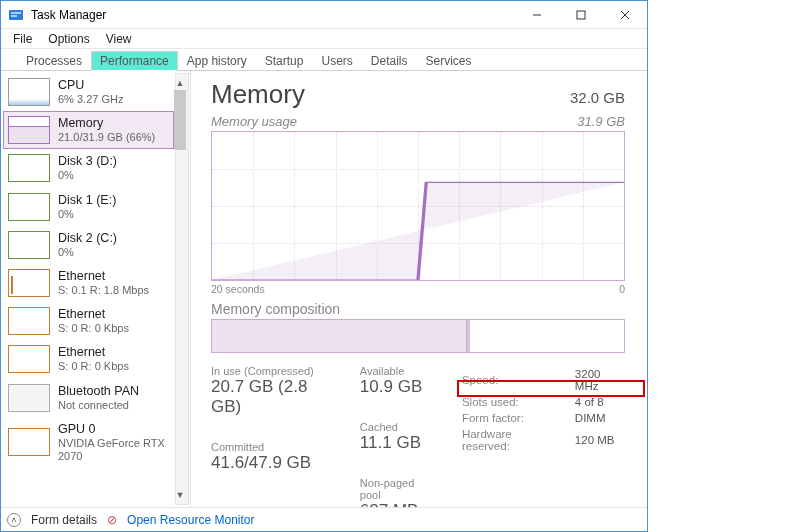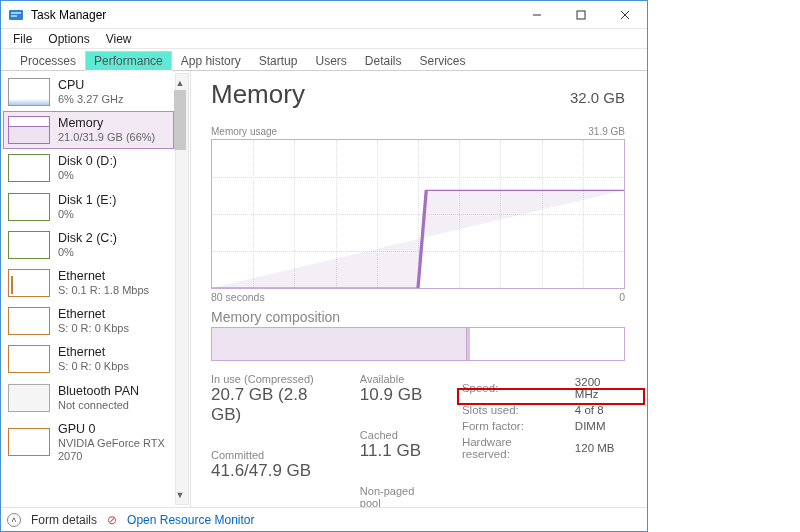--- a/index.html
+++ b/index.html
@@ -5,21 +5,21 @@
   * { box-sizing: border-box; margin: 0; padding: 0; }
   body { font-family: "Segoe UI", Arial, sans-serif; font-size: 12px; color: #333; background:#fff; }
   .window { width: 648px; height: 532px; border: 1px solid #4592d8; display: flex; flex-direction: column; overflow:hidden; }
   .titlebar { height: 28px; background: #fff; display: flex; align-items: center; border-bottom:1px solid #e6e6e6; }
   .titlebar .icon { width: 18px; height: 18px; margin: 0 6px 0 6px; display:flex; align-items:center; justify-content:center;}
   .titlebar .title { flex: 1; font-size: 12px; color:#000; }
   .winbtns { display:flex; }
   .winbtn { width: 44px; height: 28px; display:flex; align-items:center; justify-content:center; color:#333; }
   .menubar { height: 20px; display:flex; align-items:flex-end; padding-left:4px; font-size:12px; color:#222; border-bottom:1px solid #e8e8e8;}
   .menubar span { padding: 2px 8px; }
-  .tabbar { display:flex; align-items:flex-end; padding-left:10px; font-size:12px; color:#555; border-bottom:1px solid #d0d0d0; height:22px;}
+  .tabbar { display:flex; align-items:flex-end; padding-left:16px; font-size:12px; color:#555; border-bottom:1px solid #d0d0d0; height:22px;}
   .tab { padding: 2px 8px; border:1px solid transparent; position:relative; top:1px;}
   .tab.active { background:#5eead4; border-color:#d0d0d0; border-bottom-color:#fff;}
   .body { flex:1; display:flex; overflow:hidden;}
   .sidebar { width: 190px; border-right:1px solid #e2e2e2; display:flex; flex-direction:column; overflow:hidden; }
   .sidebar-scroll { flex:1; overflow:hidden; position:relative; padding-top:2px;}
   .sidebar-scroll .track { position:absolute; right:1px; top:2px; bottom:2px; width:14px; background:#f4f4f4; border:1px solid #e5e5e5;}
   .sidebar-scroll .thumb { position:absolute; right:2px; top:2px; width:12px; height:60px; background:#c9c9c9;}
   .sidebar-scroll .arrow { position:absolute; right:2px; width:12px; height:14px; display:flex; align-items:center; justify-content:center; color:#666; font-size:9px;}
   .sidebar-scroll .arrow.up{ top:2px;} .sidebar-scroll .arrow.down{ bottom:2px;}
   .sb-item { display:flex; align-items:center; padding:4px 4px 4px 4px; margin-right:16px; margin-left:2px; border:1px solid transparent;}
@@ -38,21 +38,21 @@
   .sb-texts { line-height:1.2; }
   .sb-title { font-size:12.5px; color:#222;}
   .sb-sub   { font-size:11px; color:#666;}
   .footer { display:flex; align-items:center; border-top:1px solid #e2e2e2; height:24px; padding:0 6px; gap:10px; font-size:12px;}
   .footer .circ { width:14px;height:14px;border:1px solid #888;border-radius:50%; display:flex;align-items:center;justify-content:center;font-size:9px;color:#555;}
   .footer a { color:#0066cc; text-decoration:none; }
   .main { flex:1; padding:8px 22px 4px 20px; overflow:hidden; position:relative;}
   .hdr { display:flex; align-items:baseline; justify-content:space-between;}
   .hdr h1 { font-size:26px; font-weight:400; color:#444;}
   .hdr .cap { font-size:15px; color:#555;}
-  .chartlabel { font-size:10px; color:#888; display:flex; justify-content:space-between; margin-top:16px;}
+  .chartlabel { font-size:13px; color:#888; display:flex; justify-content:space-between; margin-top:4px;font-style:italic;}
   .chartbox { border:1px solid #c9a9d8; height:150px; margin-top:2px; position:relative; background:#fff;}
   .grid-v { position:absolute; top:0; bottom:0; width:0; border-left:1px dotted #e6d9ee;}
   .grid-h { position:absolute; left:0; right:0; height:0; border-top:1px dotted #e6d9ee;}
   .memline { position:absolute; pointer-events:none; }
   .axis { display:flex; justify-content:space-between; font-size:10.5px; color:#888; margin-top:2px;}
   .complabel { font-size:14px; color:#888; margin-top:6px;}
   .compbox { border:1px solid #c9a9d8; height:34px; margin-top:2px; position:relative;}
   .compbox .used { position:absolute; top:0; bottom:0; left:0; width:62%; background:rgba(180,138,194,0.25); border-right:1px solid #c9a9d8;}
   .compbox .mark { position:absolute; top:0; bottom:0; left:62%; width:3px; background:rgba(180,138,194,0.5); }
   .stats { display:flex; margin-top:12px; gap:28px;}
@@ -128,21 +128,21 @@
           <div class="sb-item selected">
             <div class="sb-thumb sb-thumb-mem"></div>
             <div class="sb-texts">
               <div class="sb-title">Memory</div>
               <div class="sb-sub">21.0/31.9 GB (66%)</div>
             </div>
           </div>
           <div class="sb-item">
             <div class="sb-thumb sb-thumb-disk0"></div>
             <div class="sb-texts">
-              <div class="sb-title">Disk 0 (D:)</div>
+              <div class="sb-title">Disk 3 (D:)</div>
               <div class="sb-sub">0%</div>
             </div>
           </div>
           <div class="sb-item">
             <div class="sb-thumb sb-thumb-disk1"></div>
             <div class="sb-texts">
               <div class="sb-title">Disk 1 (E:)</div>
               <div class="sb-sub">0%</div>
             </div>
           </div>
@@ -217,21 +217,21 @@
           <div class="grid-v" style="left:50%"></div>
           <div class="grid-v" style="left:60%"></div>
           <div class="grid-v" style="left:70%"></div>
           <div class="grid-v" style="left:80%"></div>
           <div class="grid-v" style="left:90%"></div>
         <svg class="memline" width="100%" height="100%" viewBox="0 0 100 100" preserveAspectRatio="none">
           <polyline points="0,100 50,100 52,34 100,34" fill="rgba(180,138,194,0.15)" stroke="#a670c1" stroke-width="0.8"></polyline>
         </svg>
       </div>
       <div class="axis">
-        <span>80 seconds</span>
+        <span>20 seconds</span>
         <span>0</span>
       </div>
 
       <div class="complabel">Memory composition</div>
       <div class="compbox">
         <div class="used"></div>
         <div class="mark"></div>
       </div>
 
       <div class="stats">

